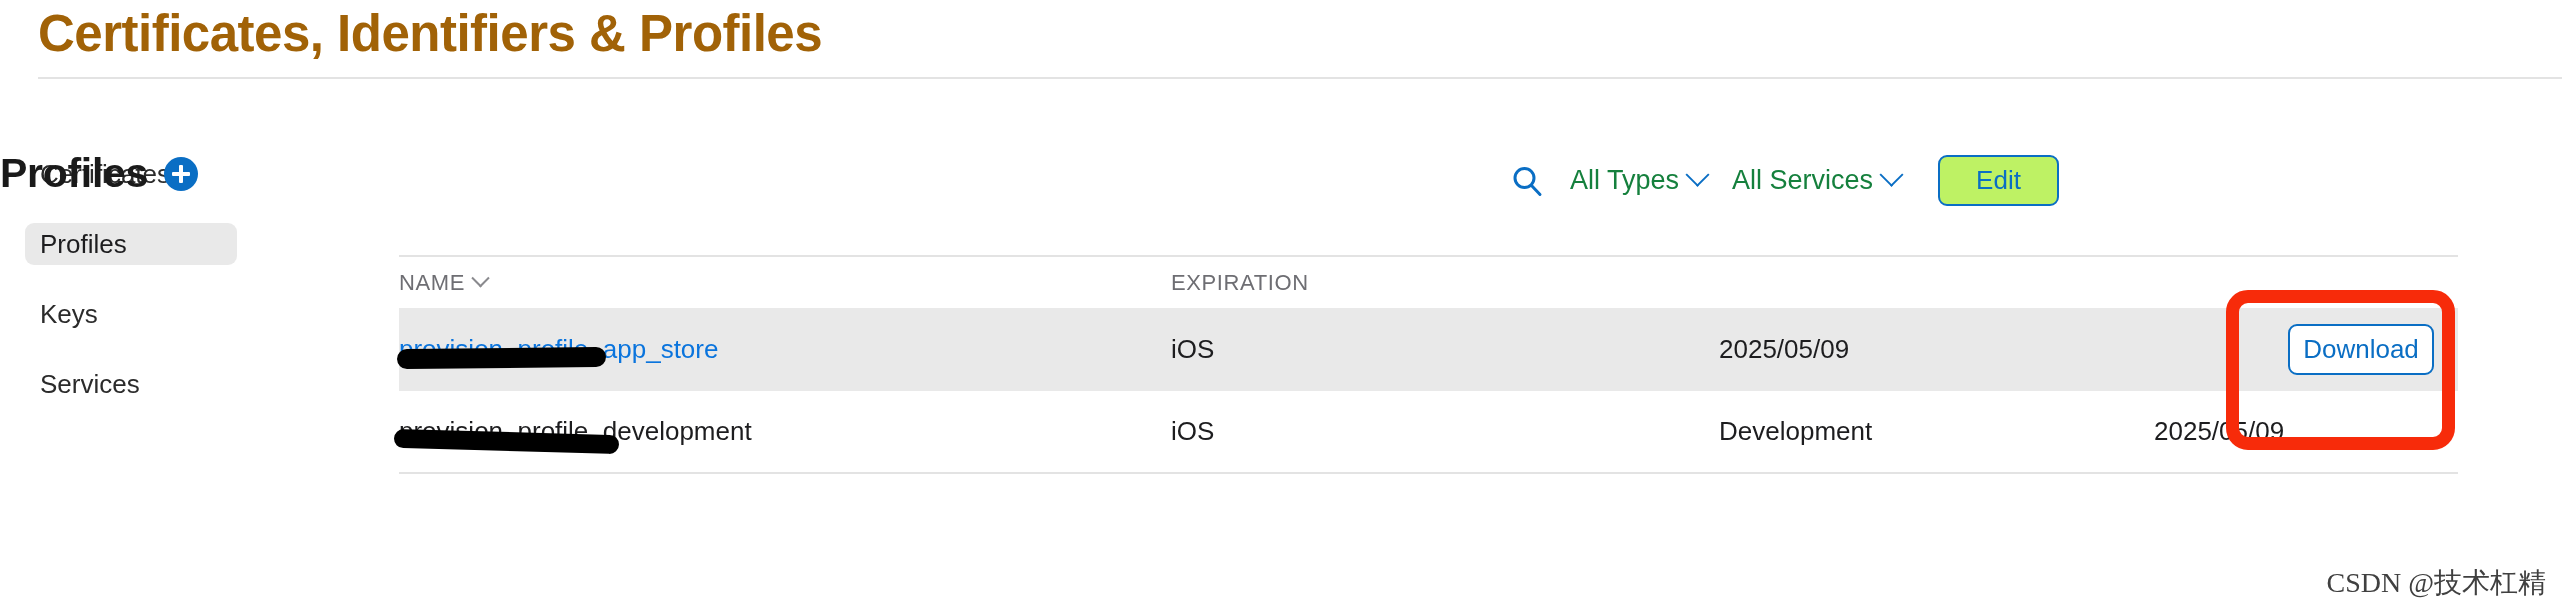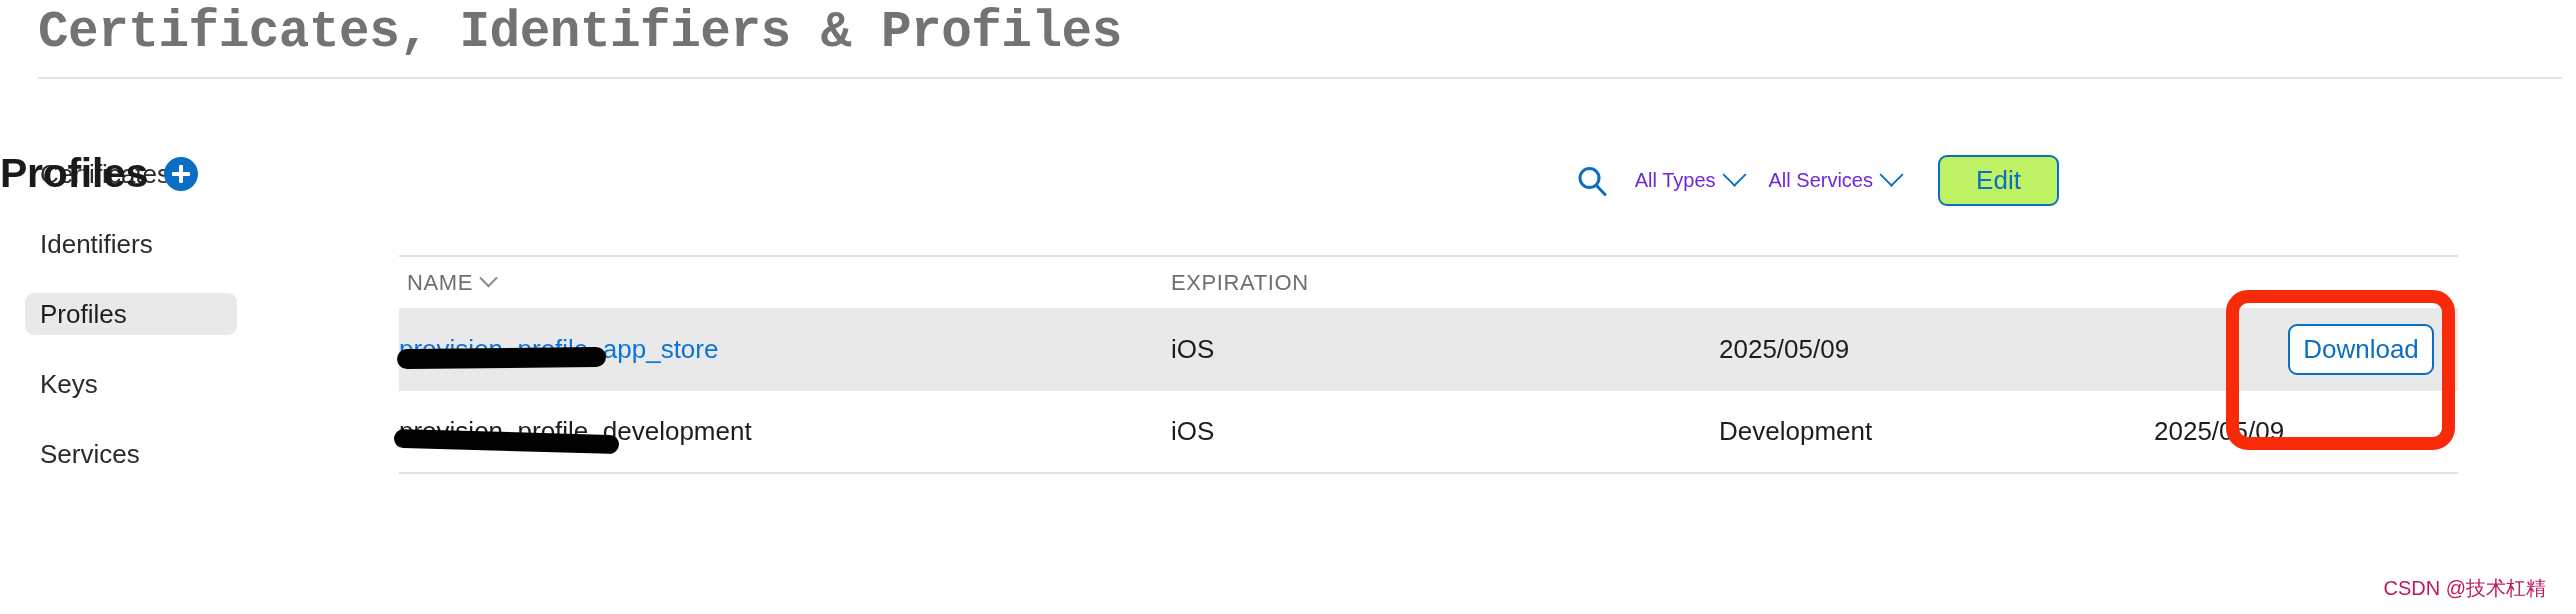--- a/index.html
+++ b/index.html
@@ -18,23 +18,22 @@
   }
 
   
   .page-title {
     position: absolute;
     left: 38px;
     top: 4px;
     font-size: 51px;
     font-weight: bold;
     letter-spacing: -0.5px;
-    color: #737373;
+    color: #a16207;
     white-space: nowrap;
-    font-family: Liberation Mono, monospace;
   }
   .title-rule {
     position: absolute;
     left: 38px;
     top: 77px;
     width: 2524px;
     height: 2px;
     background: #e3e3e3;
   }
 
@@ -123,22 +122,22 @@
   .search-icon {
     width: 34px;
     height: 34px;
     display: inline-block;
     position: relative;
   }
   .filter {
     display: flex;
     align-items: center;
     gap: 10px;
-    color: #6d28d9;
-    font-size: 20px;
+    color: #15803d;
+    font-size: 27px;
     white-space: nowrap;
   }
   .chev {
     display: inline-block;
     width: 15px;
     height: 15px;
     border-right: 2.5px solid #0a6ec4;
     border-bottom: 2.5px solid #0a6ec4;
     transform: rotate(45deg) translate(-4px, -4px);
   }
@@ -195,21 +194,20 @@
   .col-name     { width: 772px; position: relative; }
   .col-platform { width: 548px; }
   .col-type     { width: 435px; }
   .col-expire   { width: 205px; }
   .col-action   { flex: 1; display: flex; justify-content: flex-end; padding-right: 24px; }
 
   .name-sort {
     display: inline-flex;
     align-items: center;
     gap: 9px;
-    margin-left: 8px;
   }
   .chev-sm {
     display: inline-block;
     width: 11px;
     height: 11px;
     border-right: 2px solid #8a8a8e;
     border-bottom: 2px solid #8a8a8e;
     transform: rotate(45deg) translate(-3px, -3px);
   }
 
@@ -257,37 +255,35 @@
     border-radius: 22px;
     box-sizing: border-box;
     pointer-events: none;
   }
 
   
   .watermark {
     position: absolute;
     right: 30px;
     bottom: 12px;
-    color: #be185d;
-    font-size: 20px;
+    color: #404040;
+    font-size: 28px;
     white-space: nowrap;
+    font-family: Liberation Serif, serif;
   }
 </style>
 </head>
 <body>
 
 <div class="page-title">Certificates, Identifiers &amp; Profiles</div>
 <div class="title-rule"></div>
 
 <nav class="sidebar">
   <div class="side-item">
     <span>Certificates</span>
-  </div>
-  <div class="side-item">
-    <span>Identifiers</span>
   </div>
   <div class="side-item selected">
     <span>Profiles</span>
   </div>
   <div class="side-item">
     <span>Keys</span>
   </div>
   <div class="side-item">
     <span>Services</span>
   </div>

